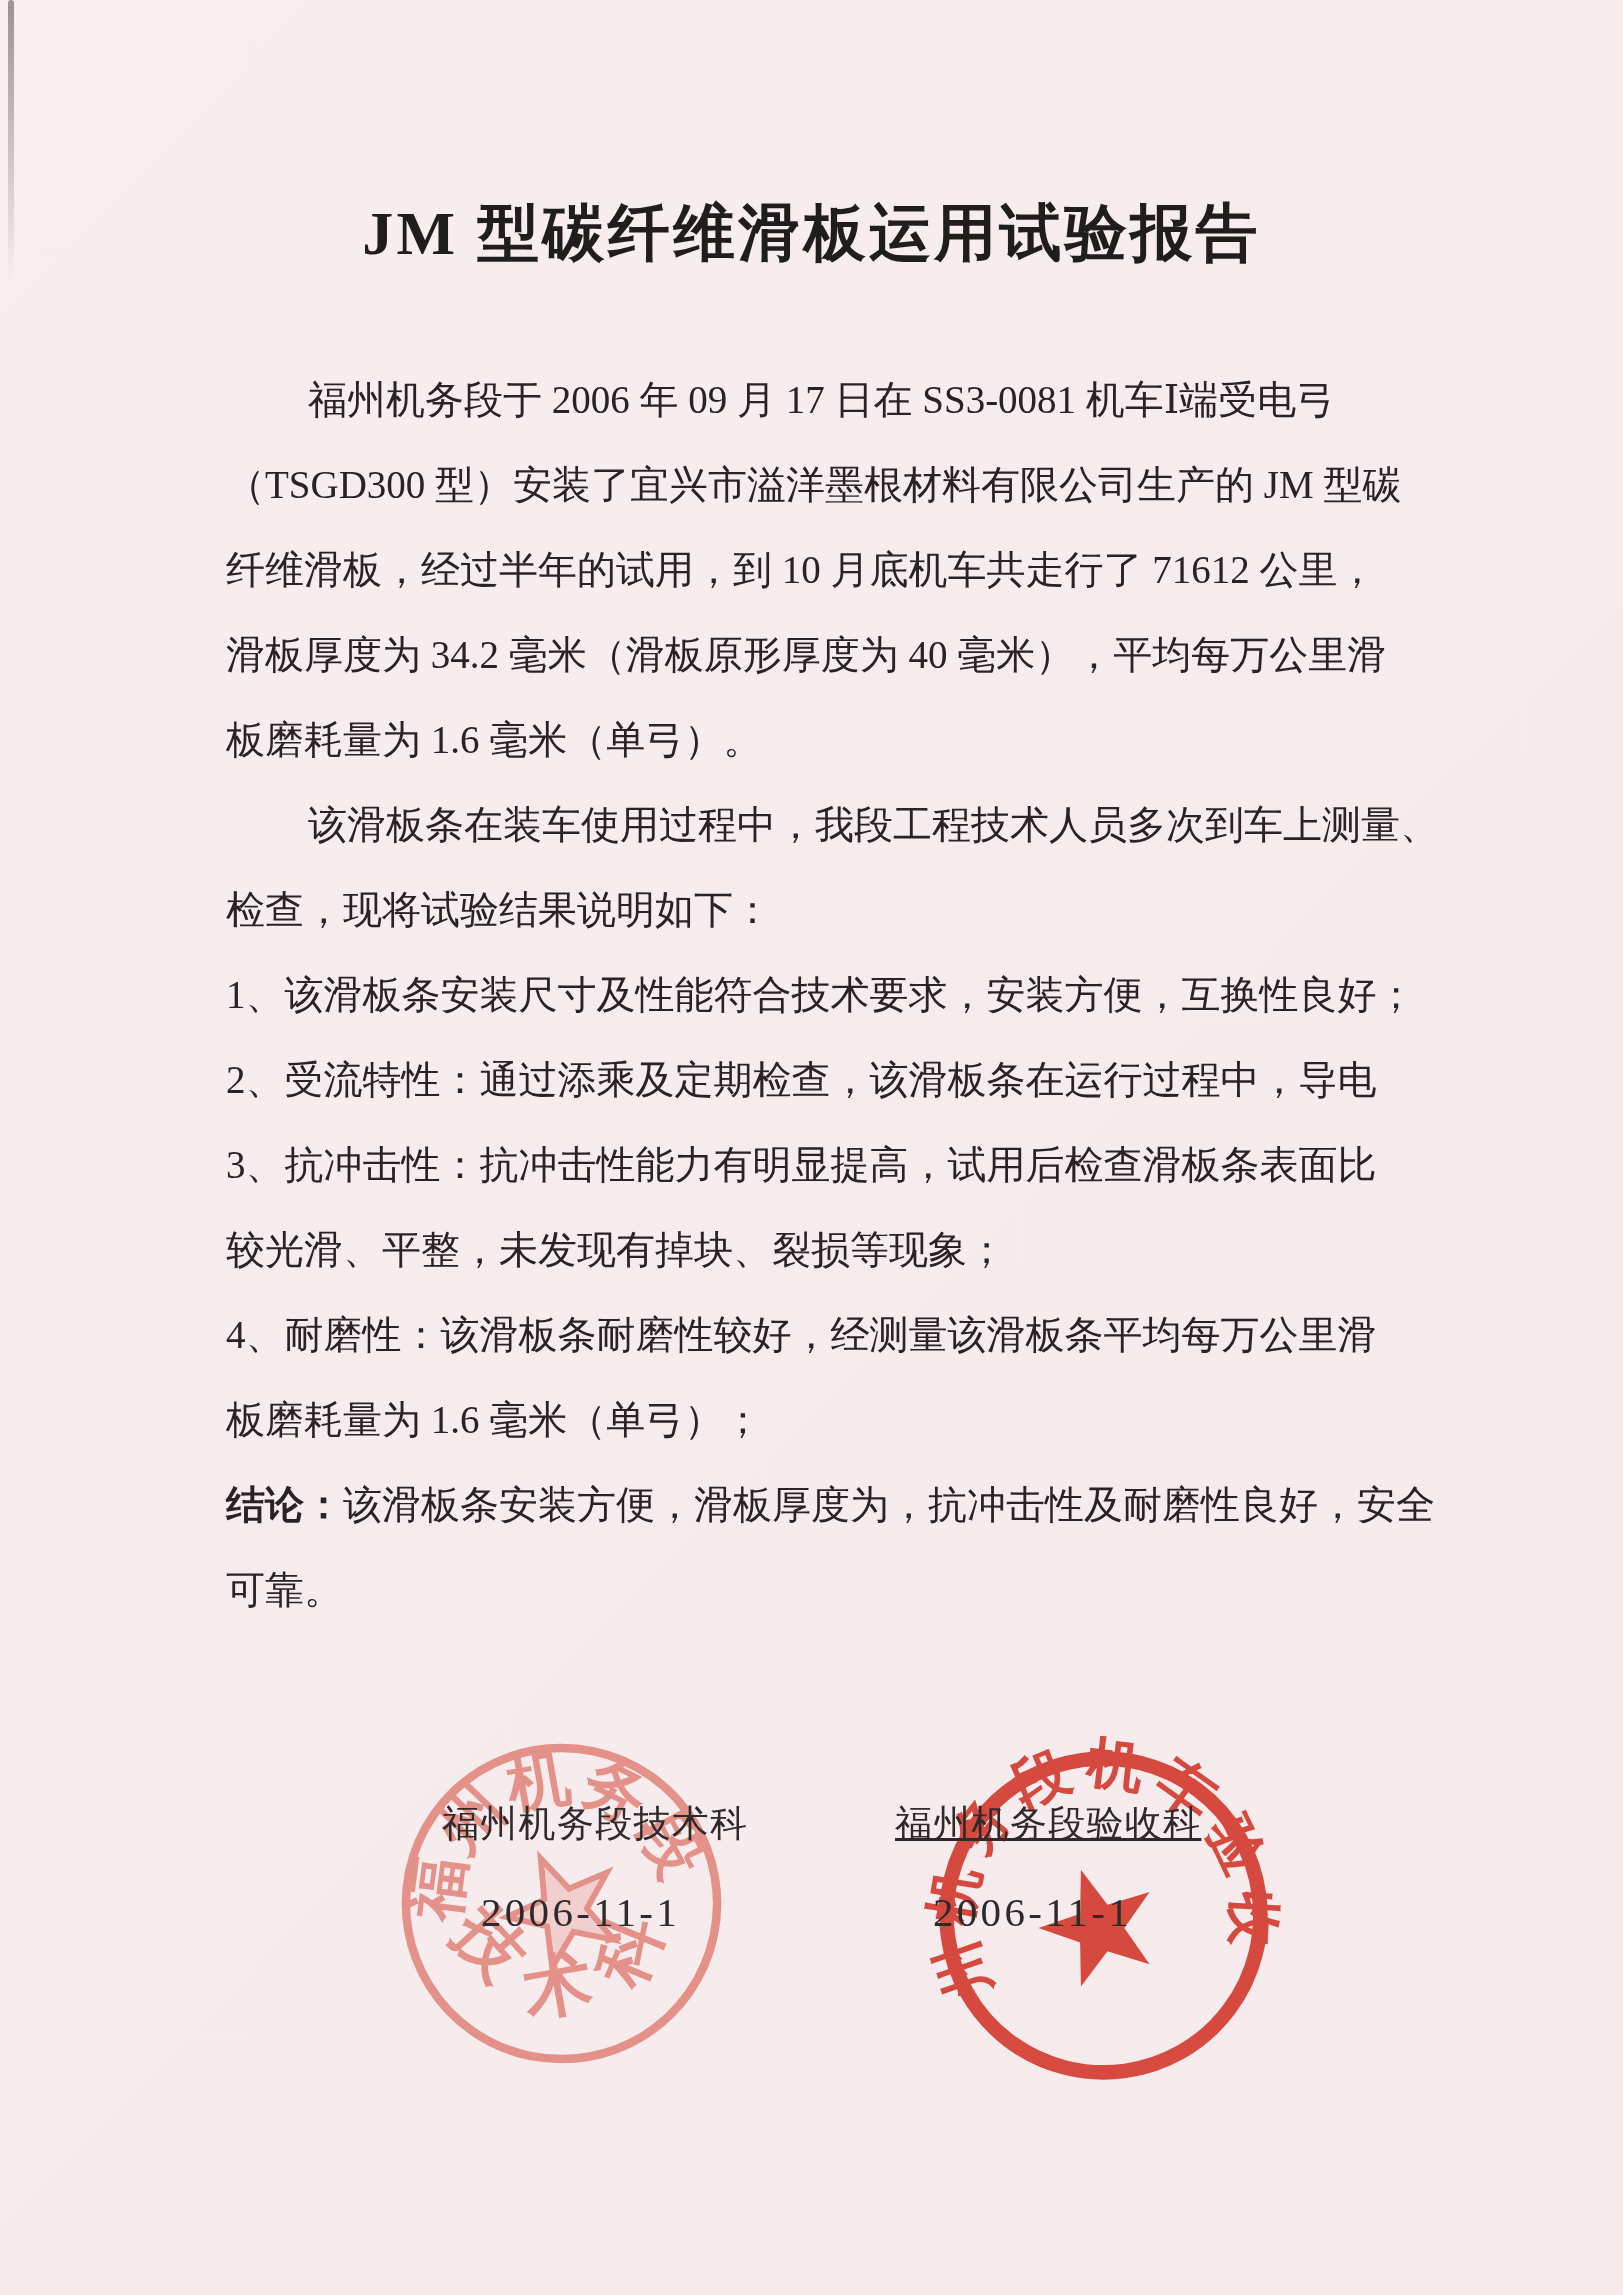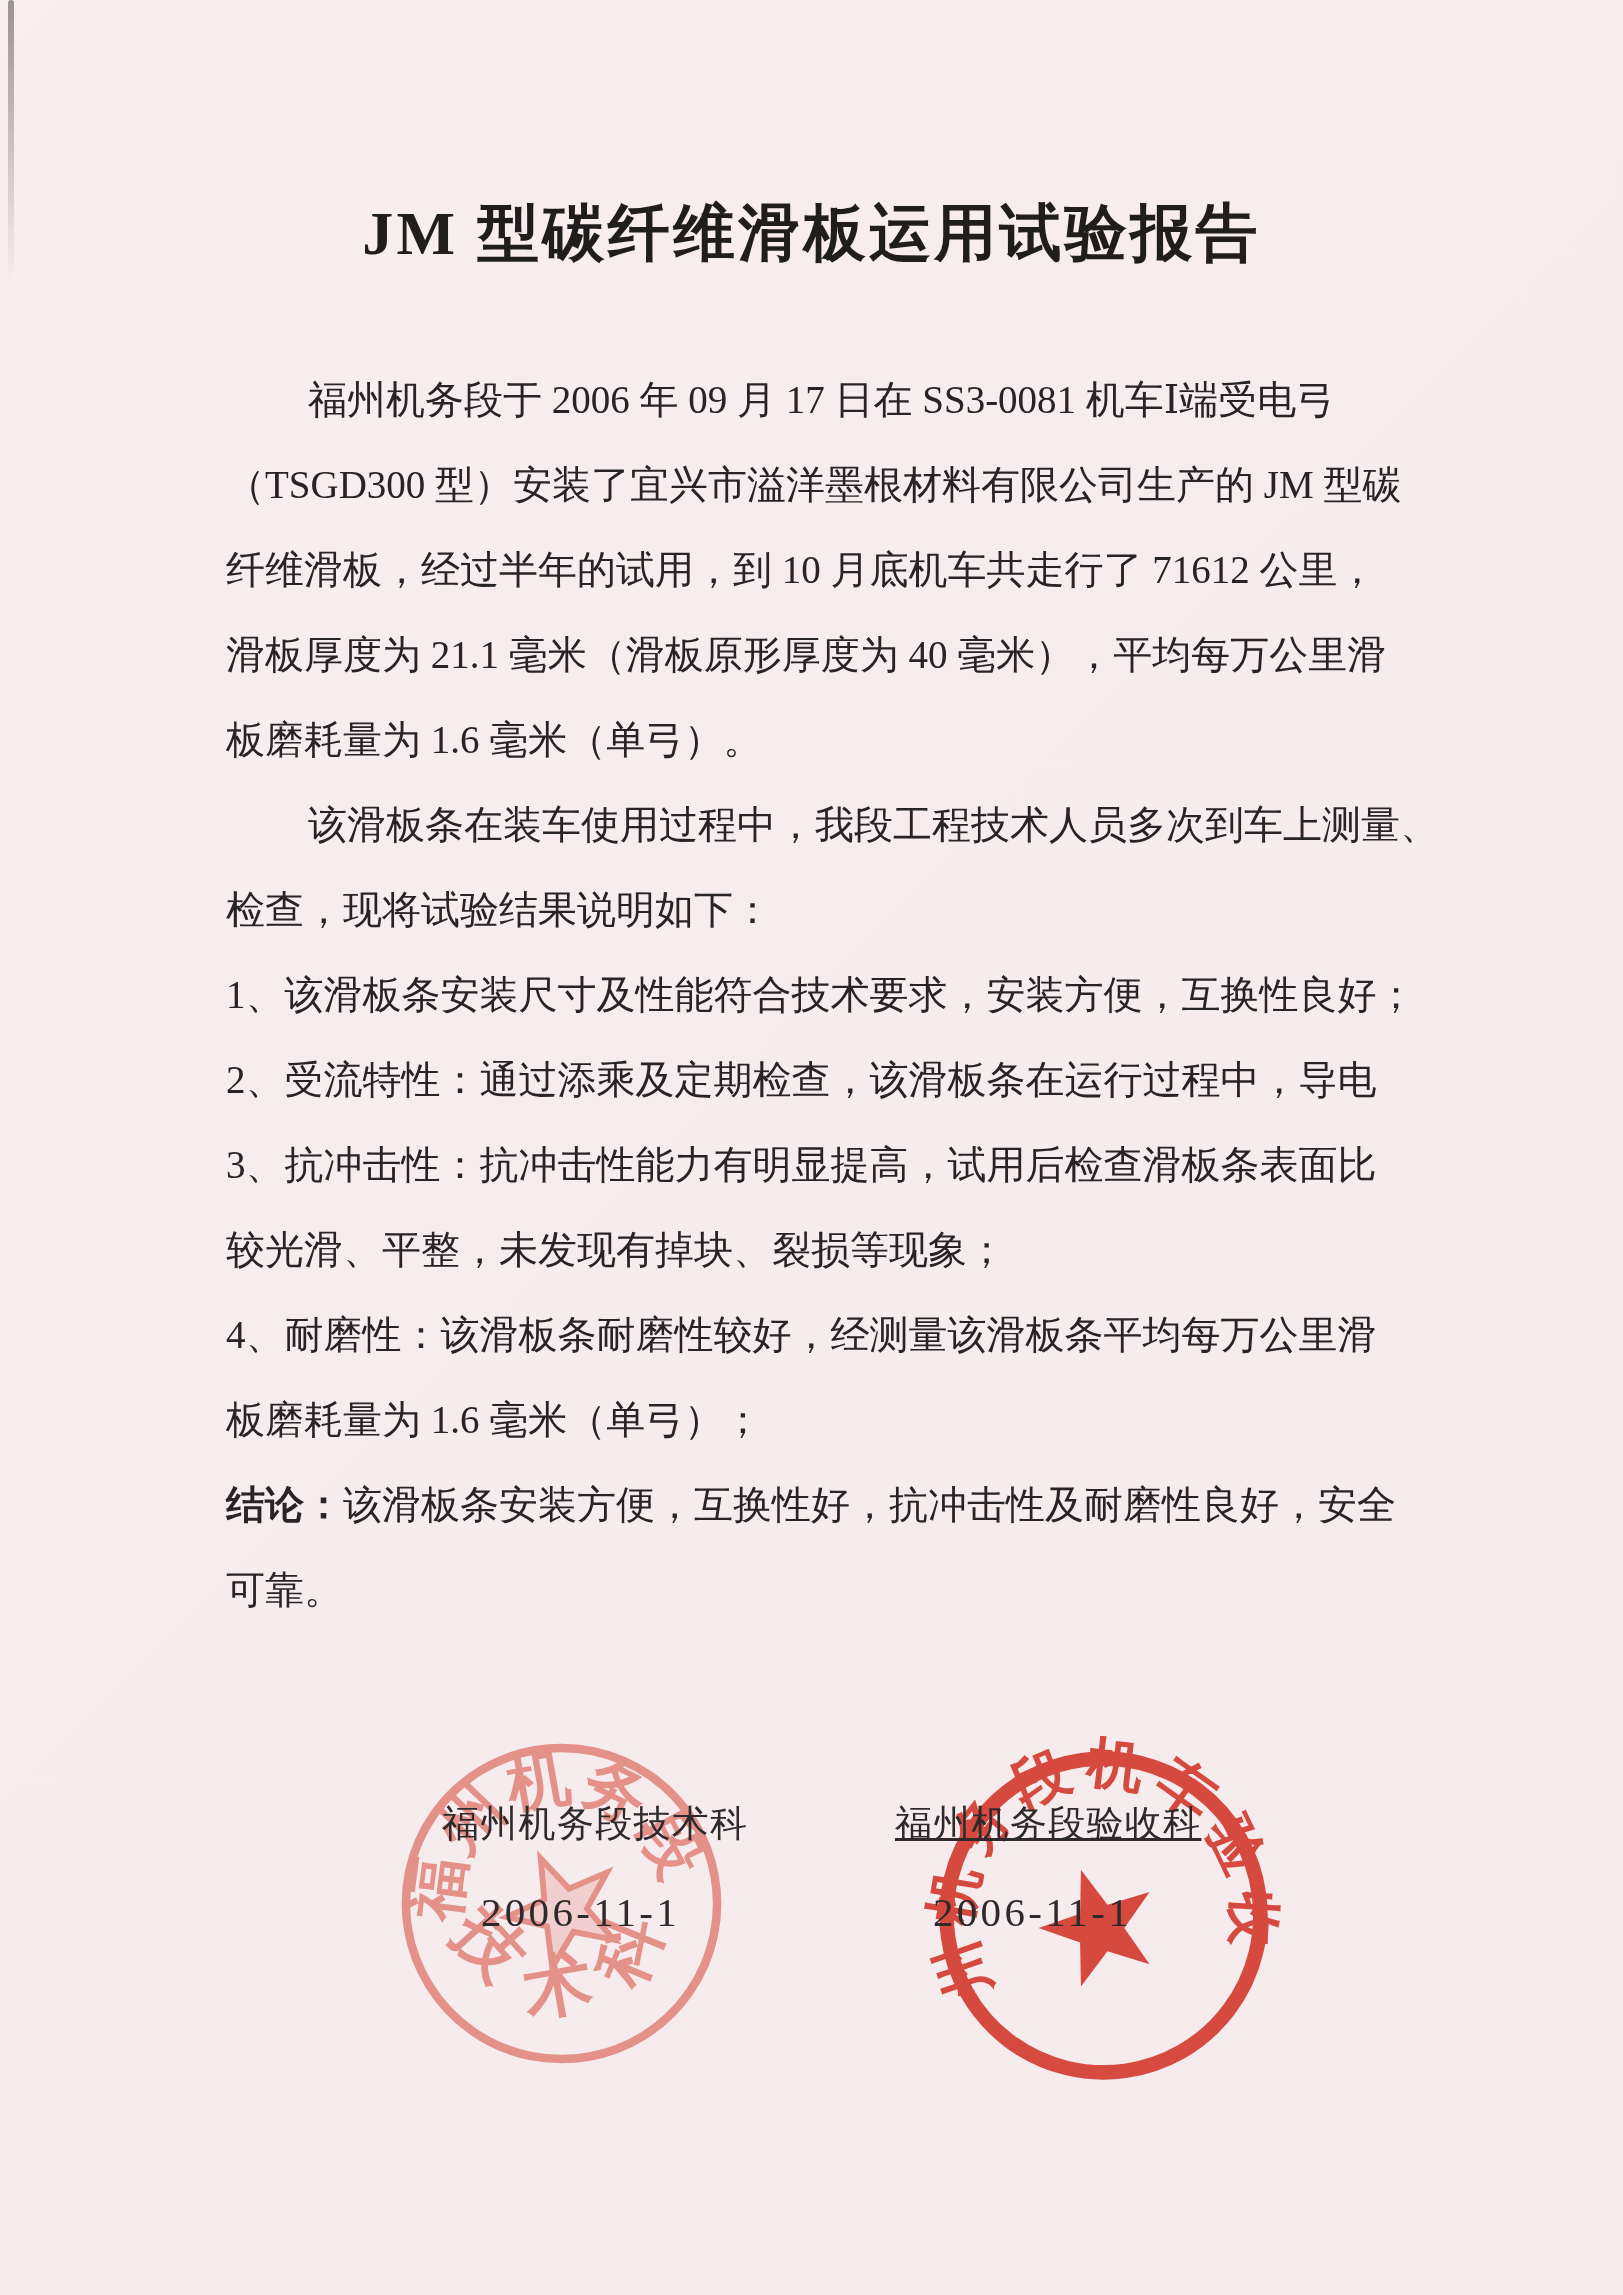--- a/index.html
+++ b/index.html
@@ -49,31 +49,31 @@
 
 <div class="page">
   <div class="scan-edge"></div>
 
   <h1 class="title">JM 型碳纤维滑板运用试验报告</h1>
 
   <div class="body-text">
     <p class="indent">福州机务段于 2006 年 09 月 17 日在 SS3-0081 机车Ⅰ端受电弓</p>
     <p>（TSGD300 型）安装了宜兴市溢洋墨根材料有限公司生产的 JM 型碳</p>
     <p>纤维滑板，经过半年的试用，到 10 月底机车共走行了 71612 公里，</p>
-    <p>滑板厚度为 21.1 毫米（滑板原形厚度为 40 毫米），平均每万公里滑</p>
+    <p>滑板厚度为 34.2 毫米（滑板原形厚度为 40 毫米），平均每万公里滑</p>
     <p>板磨耗量为 1.6 毫米（单弓）。</p>
     <p class="indent">该滑板条在装车使用过程中，我段工程技术人员多次到车上测量、</p>
     <p>检查，现将试验结果说明如下：</p>
     <p>1、该滑板条安装尺寸及性能符合技术要求，安装方便，互换性良好；</p>
     <p>2、受流特性：通过添乘及定期检查，该滑板条在运行过程中，导电</p>
     <p>3、抗冲击性：抗冲击性能力有明显提高，试用后检查滑板条表面比</p>
     <p>较光滑、平整，未发现有掉块、裂损等现象；</p>
     <p>4、耐磨性：该滑板条耐磨性较好，经测量该滑板条平均每万公里滑</p>
     <p>板磨耗量为 1.6 毫米（单弓）；</p>
-    <p><b>结论：</b><span>该滑板条安装方便，互换性好，抗冲击性及耐磨性良好，安全</span></p>
+    <p><b>结论：</b><span>该滑板条安装方便，滑板厚度为，抗冲击性及耐磨性良好，安全</span></p>
     <p>可靠。</p>
   </div>
 
   <svg id="stamp-left" class="stamp" viewBox="0 0 540 540" xmlns="http://www.w3.org/2000/svg">
     <g transform="rotate(-10 270 270)" opacity="0.62">
       <circle cx="270" cy="270" r="238" fill="none" stroke="#d95b4c" stroke-width="13"></circle>
       <path id="arc-left-top" d="M 112,270 A 158,158 0 0 1 428,270" fill="none"></path>
       <path id="arc-left-bottom" d="M 112,270 A 158,158 0 0 0 428,270" fill="none"></path>
       <text font-size="96" letter-spacing="4" fill="#d95b4c">
         <textPath href="#arc-left-top" startOffset="50%" text-anchor="middle">福州机务段</textPath>

